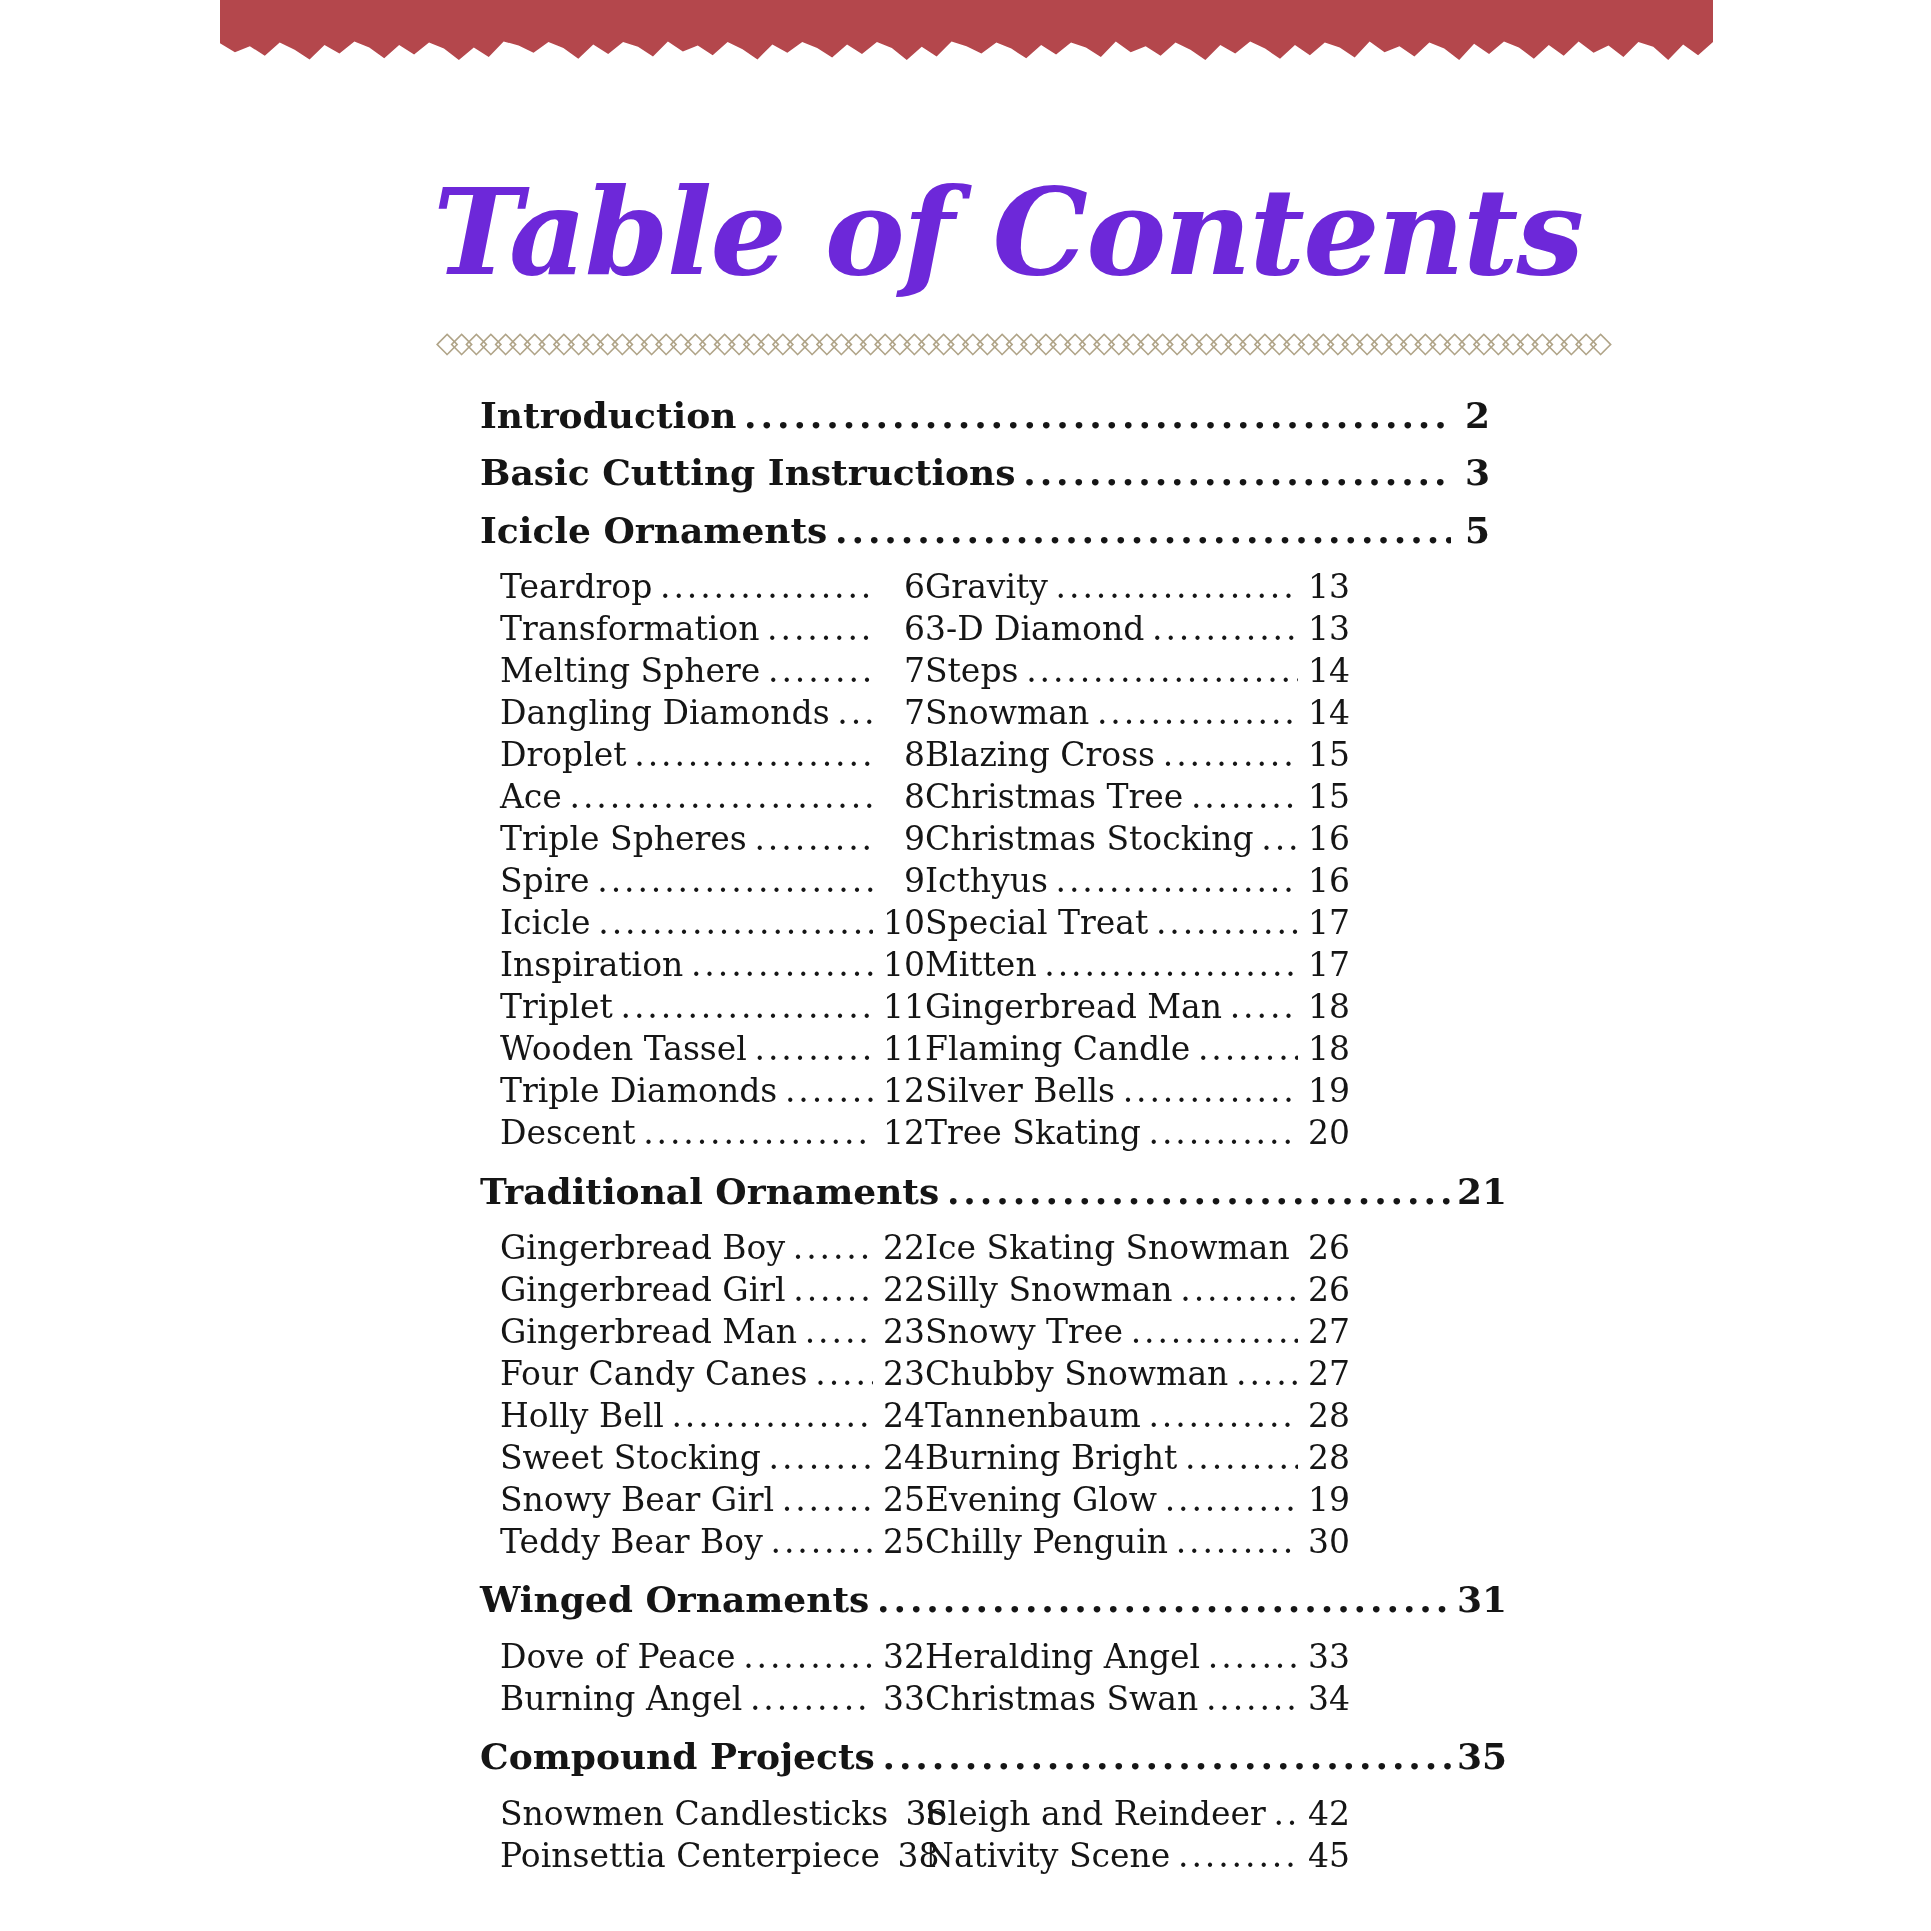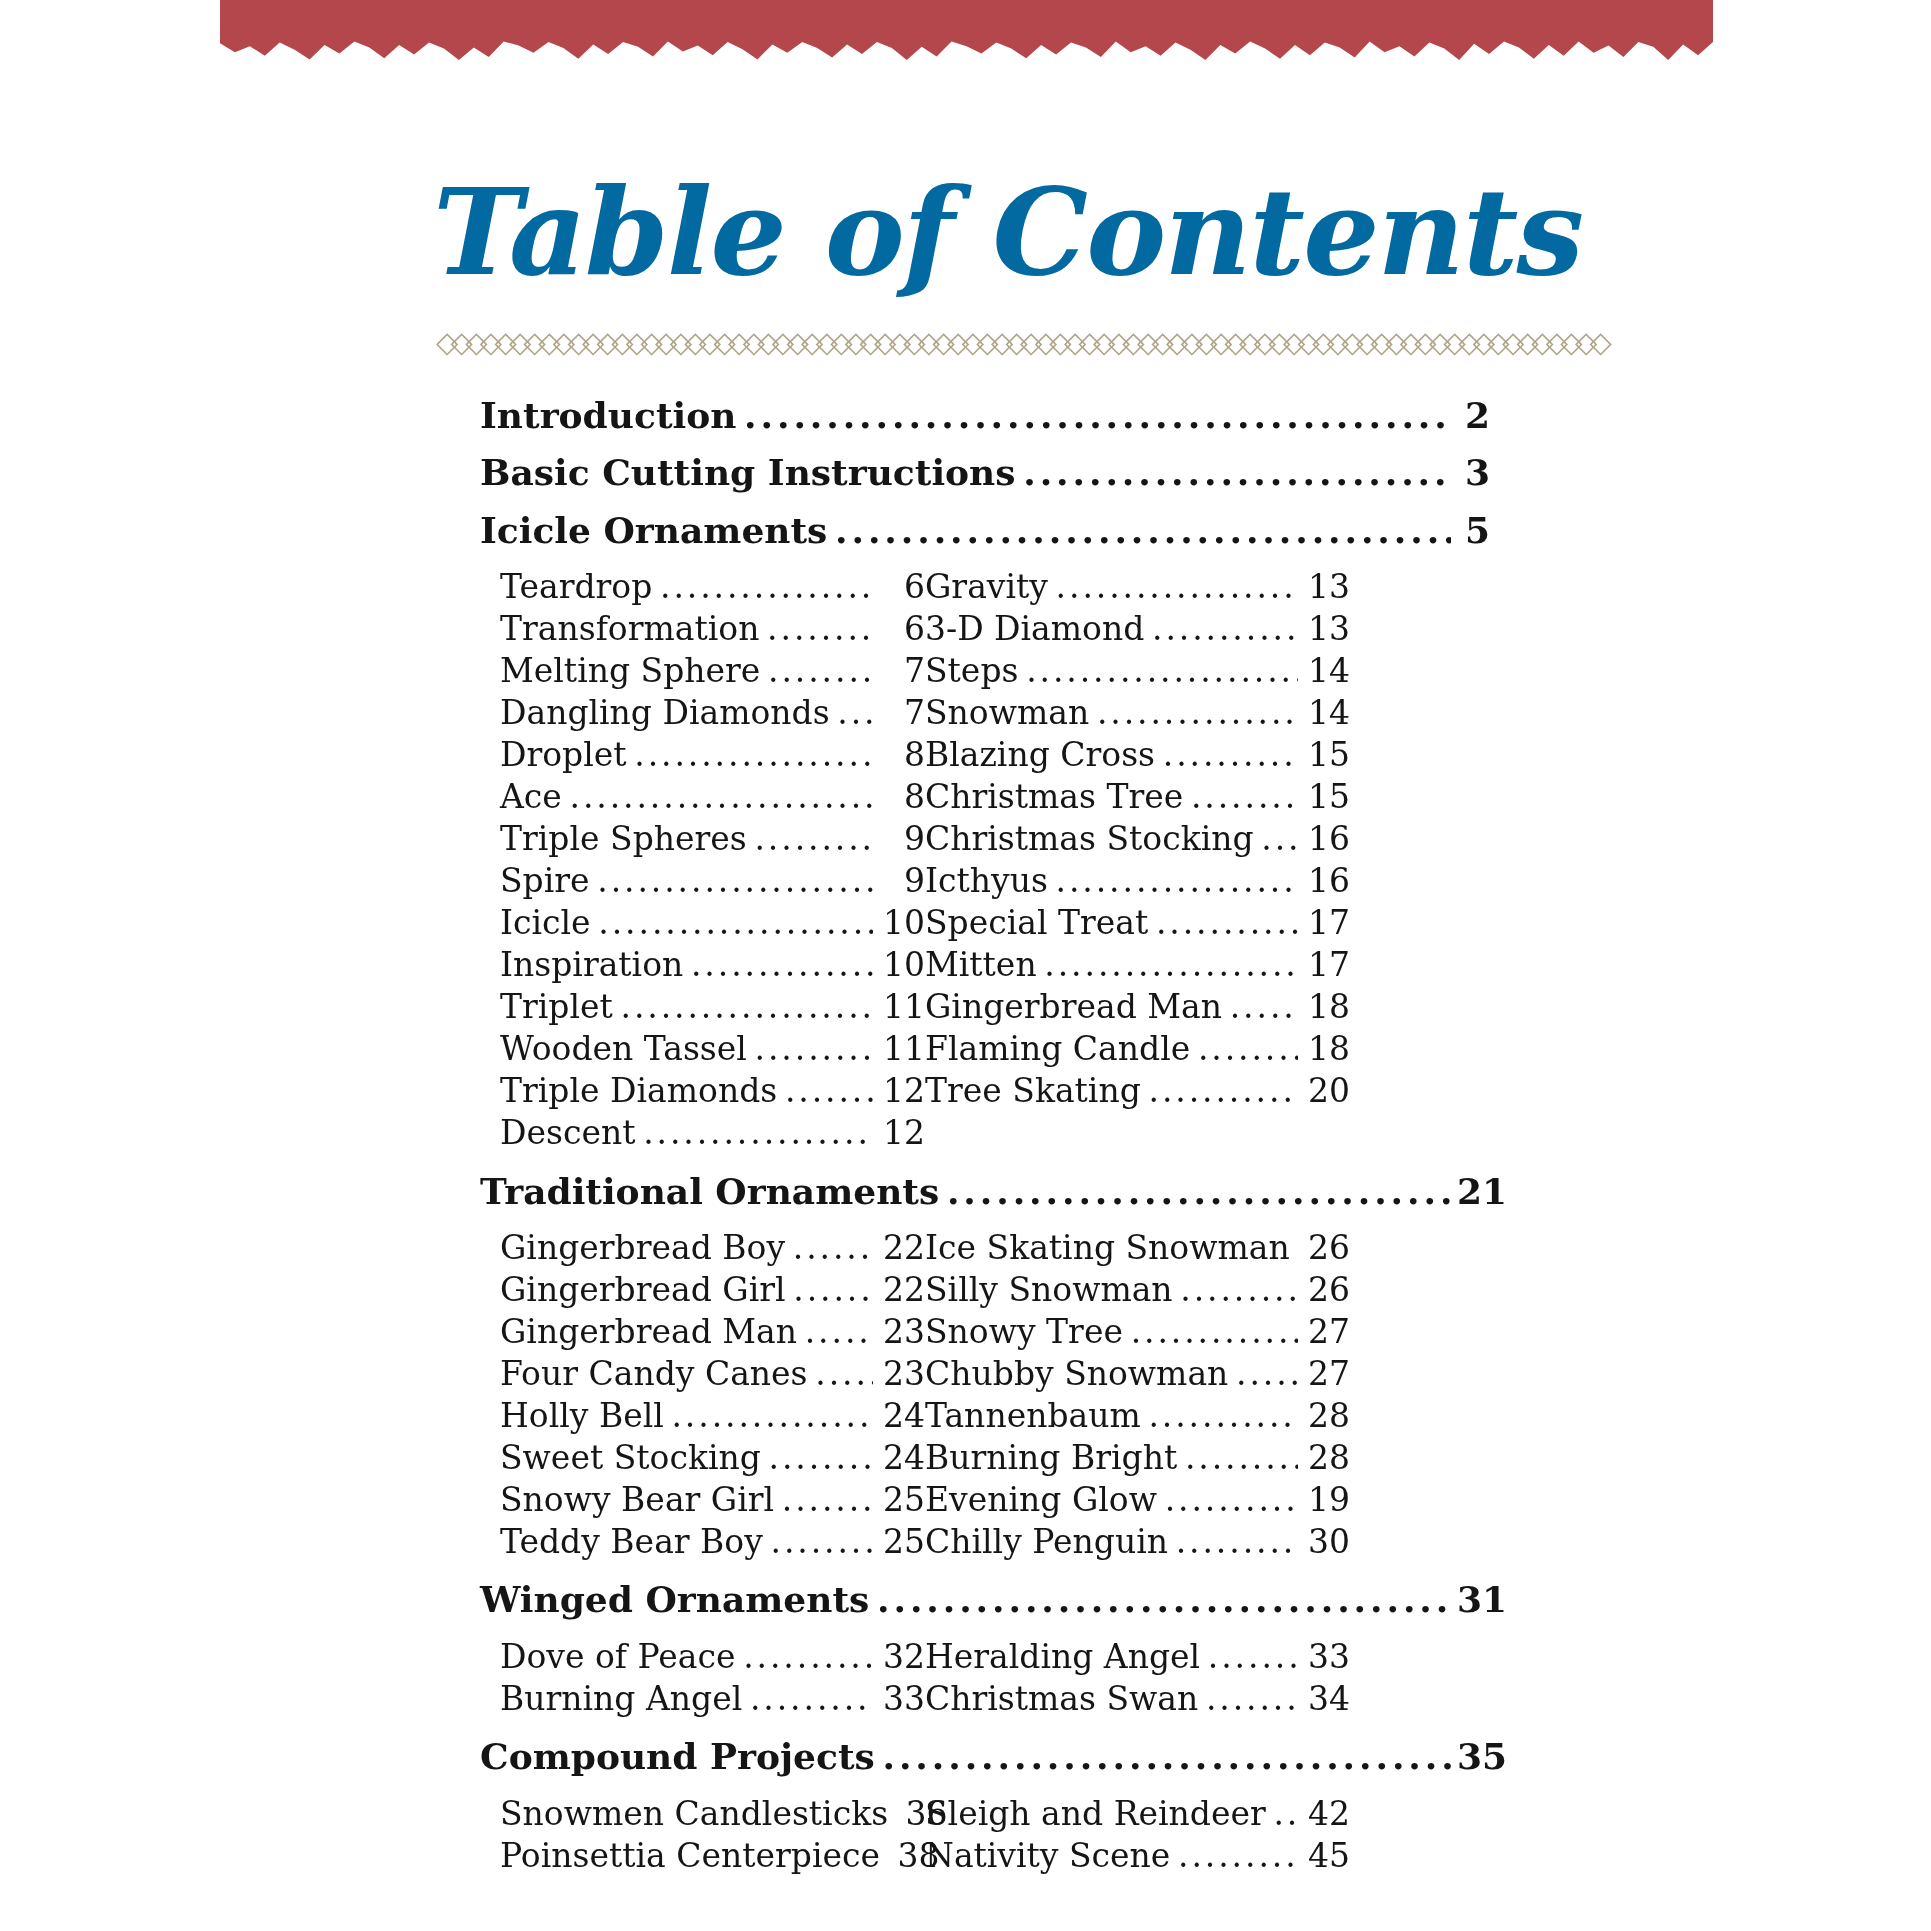--- a/index.html
+++ b/index.html
@@ -15,21 +15,21 @@
       70% 81%,69% 69%,68% 89%,67% 75%,66% 100%,65% 83%,64% 71%,63% 93%,62% 77%,61% 87%,
       60% 69%,59% 95%,58% 79%,57% 71%,56% 91%,55% 75%,54% 97%,53% 81%,52% 71%,51% 89%,
       50% 77%,49% 69%,48% 94%,47% 78%,46% 100%,45% 80%,44% 70%,43% 90%,42% 74%,41% 96%,
       40% 80%,39% 70%,38% 88%,37% 74%,36% 99%,35% 82%,34% 70%,33% 92%,32% 76%,31% 86%,
       30% 69%,29% 94%,28% 78%,27% 70%,26% 90%,25% 74%,24% 98%,23% 80%,22% 70%,21% 88%,
       20% 76%,19% 69%,18% 95%,17% 79%,16% 100%,15% 81%,14% 71%,13% 91%,12% 75%,11% 97%,
       10% 79%,9% 69%,8% 89%,7% 75%,6% 99%,5% 83%,4% 71%,3% 93%,2% 77%,1% 87%,0 72%);}
 
   .title{position:absolute;left:433px;top:154px;margin:0;
          font-size:120px;line-height:1.3;font-style:italic;font-weight:700;
-         letter-spacing:-1.9px;color:#0369a1;}
+         letter-spacing:-1.9px;color:#6d28d9;}
 
   .divider{position:absolute;left:436px;top:328px;width:1276px;height:31px;
            overflow:hidden;white-space:nowrap;color:#b0a488;
            font-family:"DejaVu Sans","Liberation Sans",sans-serif;
            font-size:29px;line-height:29px;letter-spacing:-7.7px;}
 
   .toc{position:absolute;left:436px;top:394px;width:1054px;}
 
   .row{display:flex;align-items:baseline;white-space:nowrap;}
   .main-row{font-weight:700;font-size:36px;line-height:42px;margin-bottom:15.4px;margin-left:44px;}
@@ -232,20 +232,25 @@
     <span class="dots"></span>
     <span class="pagenum">18</span>
   </div>
 
   <div class="row sub-row">
     <span class="label">Flaming Candle</span>
     <span class="dots"></span>
     <span class="pagenum">18</span>
   </div>
 
+  <div class="row sub-row">
+    <span class="label">Silver Bells</span>
+    <span class="dots"></span>
+    <span class="pagenum">19</span>
+  </div>
 
   <div class="row sub-row">
     <span class="label">Tree Skating</span>
     <span class="dots"></span>
     <span class="pagenum">20</span>
   </div>
 </div>
     </div>
   </div>
 

